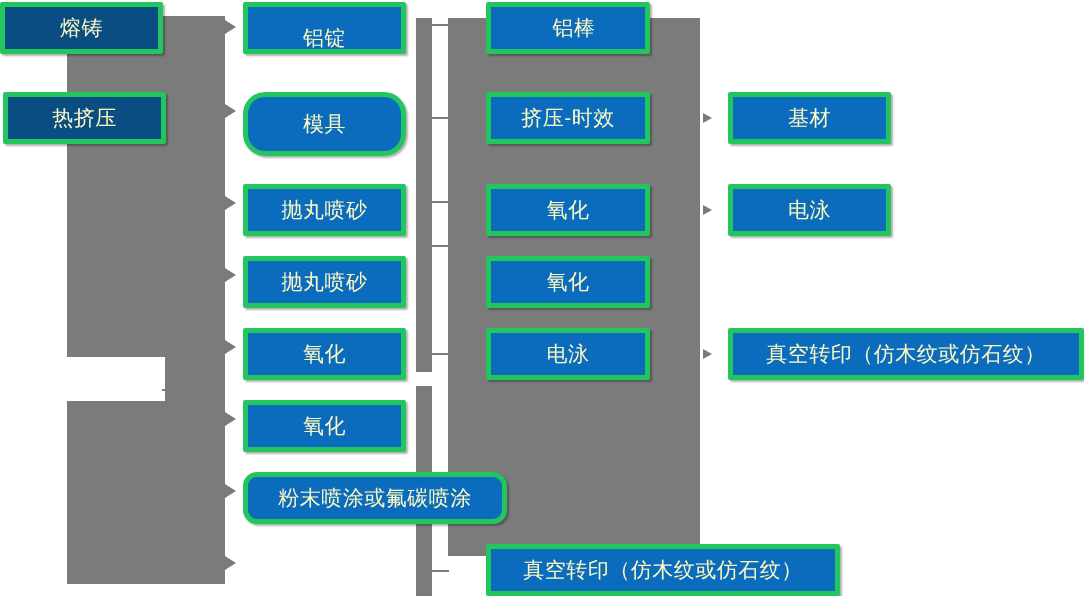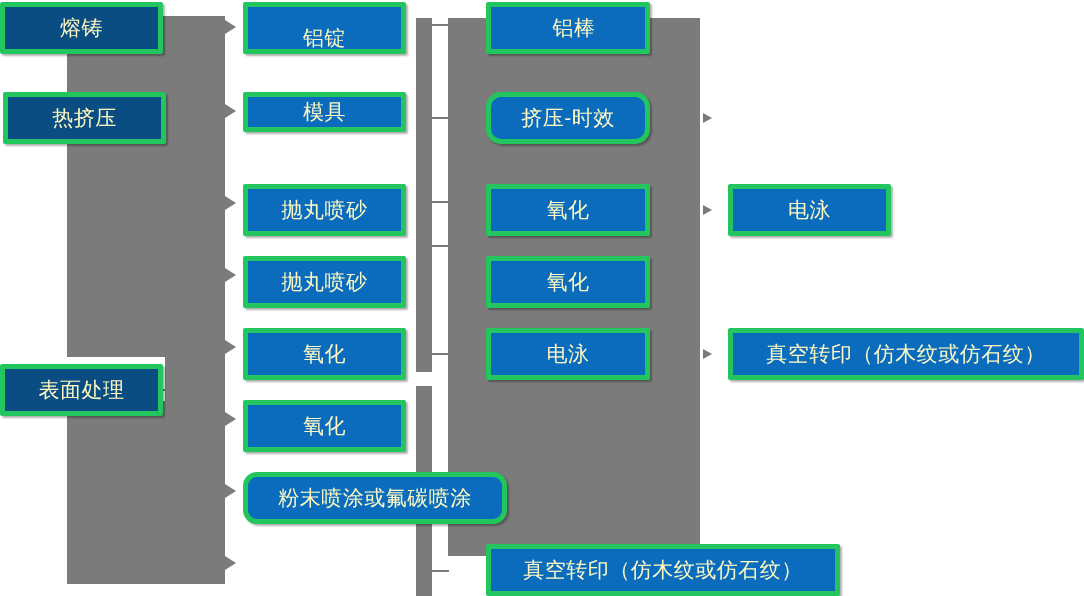--- a/index.html
+++ b/index.html
@@ -120,28 +120,25 @@
   <div class="arrow-r-sm" style="left:703px; top:113px;"></div>
   <div class="arrow-r-sm" style="left:703px; top:205px;"></div>
   <div class="arrow-r-sm" style="left:703px; top:349px;"></div>
 
   <div class="box dark" style="left:0px; top:2px; width:163px; height:52px;">
     <span class="lbl">熔铸</span>
   </div>
   <div class="box dark" style="left:3px; top:92px; width:163px; height:52px;">
     <span class="lbl">热挤压</span>
   </div>
-  <div class="box dark" style="left:0px; top:364px; width:163px; height:52px;">
-    <span class="lbl">表面处理</span>
-  </div>
 
   <div class="box light" style="left:243px; top:2px; width:163px; height:52px;align-items:flex-end;">
     <span class="lbl">铝锭</span>
   </div>
-  <div class="box light" style="left:243px; top:92px; width:163px; height:40px;">
+  <div class="box light" style="left:243px; top:92px; width:163px; height:64px;border-radius:22px;">
     <span class="lbl">模具</span>
   </div>
   <div class="box light" style="left:243px; top:184px; width:163px; height:52px;">
     <span class="lbl">抛丸喷砂</span>
   </div>
   <div class="box light" style="left:243px; top:256px; width:163px; height:52px;">
     <span class="lbl">抛丸喷砂</span>
   </div>
   <div class="box light" style="left:243px; top:328px; width:163px; height:52px;">
     <span class="lbl">氧化</span>
@@ -149,36 +146,39 @@
   <div class="box light" style="left:243px; top:400px; width:163px; height:52px;">
     <span class="lbl">氧化</span>
   </div>
   <div class="box light" style="left:243px; top:472px; width:264px; height:52px;border-radius:14px;">
     <span class="lbl">粉末喷涂或氟碳喷涂</span>
   </div>
 
   <div class="box light" style="left:486px; top:2px; width:164px; height:52px;padding-left:12px;">
     <span class="lbl">铝棒</span>
   </div>
-  <div class="box light" style="left:486px; top:92px; width:164px; height:52px;border-radius:15px;">
+  <div class="box light" style="left:486px; top:92px; width:164px; height:52px;">
     <span class="lbl">挤压-时效</span>
   </div>
   <div class="box light" style="left:486px; top:184px; width:164px; height:52px;">
     <span class="lbl">氧化</span>
   </div>
   <div class="box light" style="left:486px; top:256px; width:164px; height:52px;">
     <span class="lbl">氧化</span>
   </div>
   <div class="box light" style="left:486px; top:328px; width:164px; height:52px;">
     <span class="lbl">电泳</span>
   </div>
   <div class="box light" style="left:486px; top:544px; width:354px; height:52px;">
     <span class="lbl">真空转印（仿木纹或仿石纹）</span>
   </div>
 
+  <div class="box light" style="left:728px; top:92px; width:163px; height:52px;">
+    <span class="lbl">基材</span>
+  </div>
   <div class="box light" style="left:728px; top:184px; width:163px; height:52px;">
     <span class="lbl">电泳</span>
   </div>
   <div class="box light" style="left:728px; top:328px; width:356px; height:52px;">
     <span class="lbl">真空转印（仿木纹或仿石纹）</span>
   </div>
 
 </div>
 
 </body></html>

